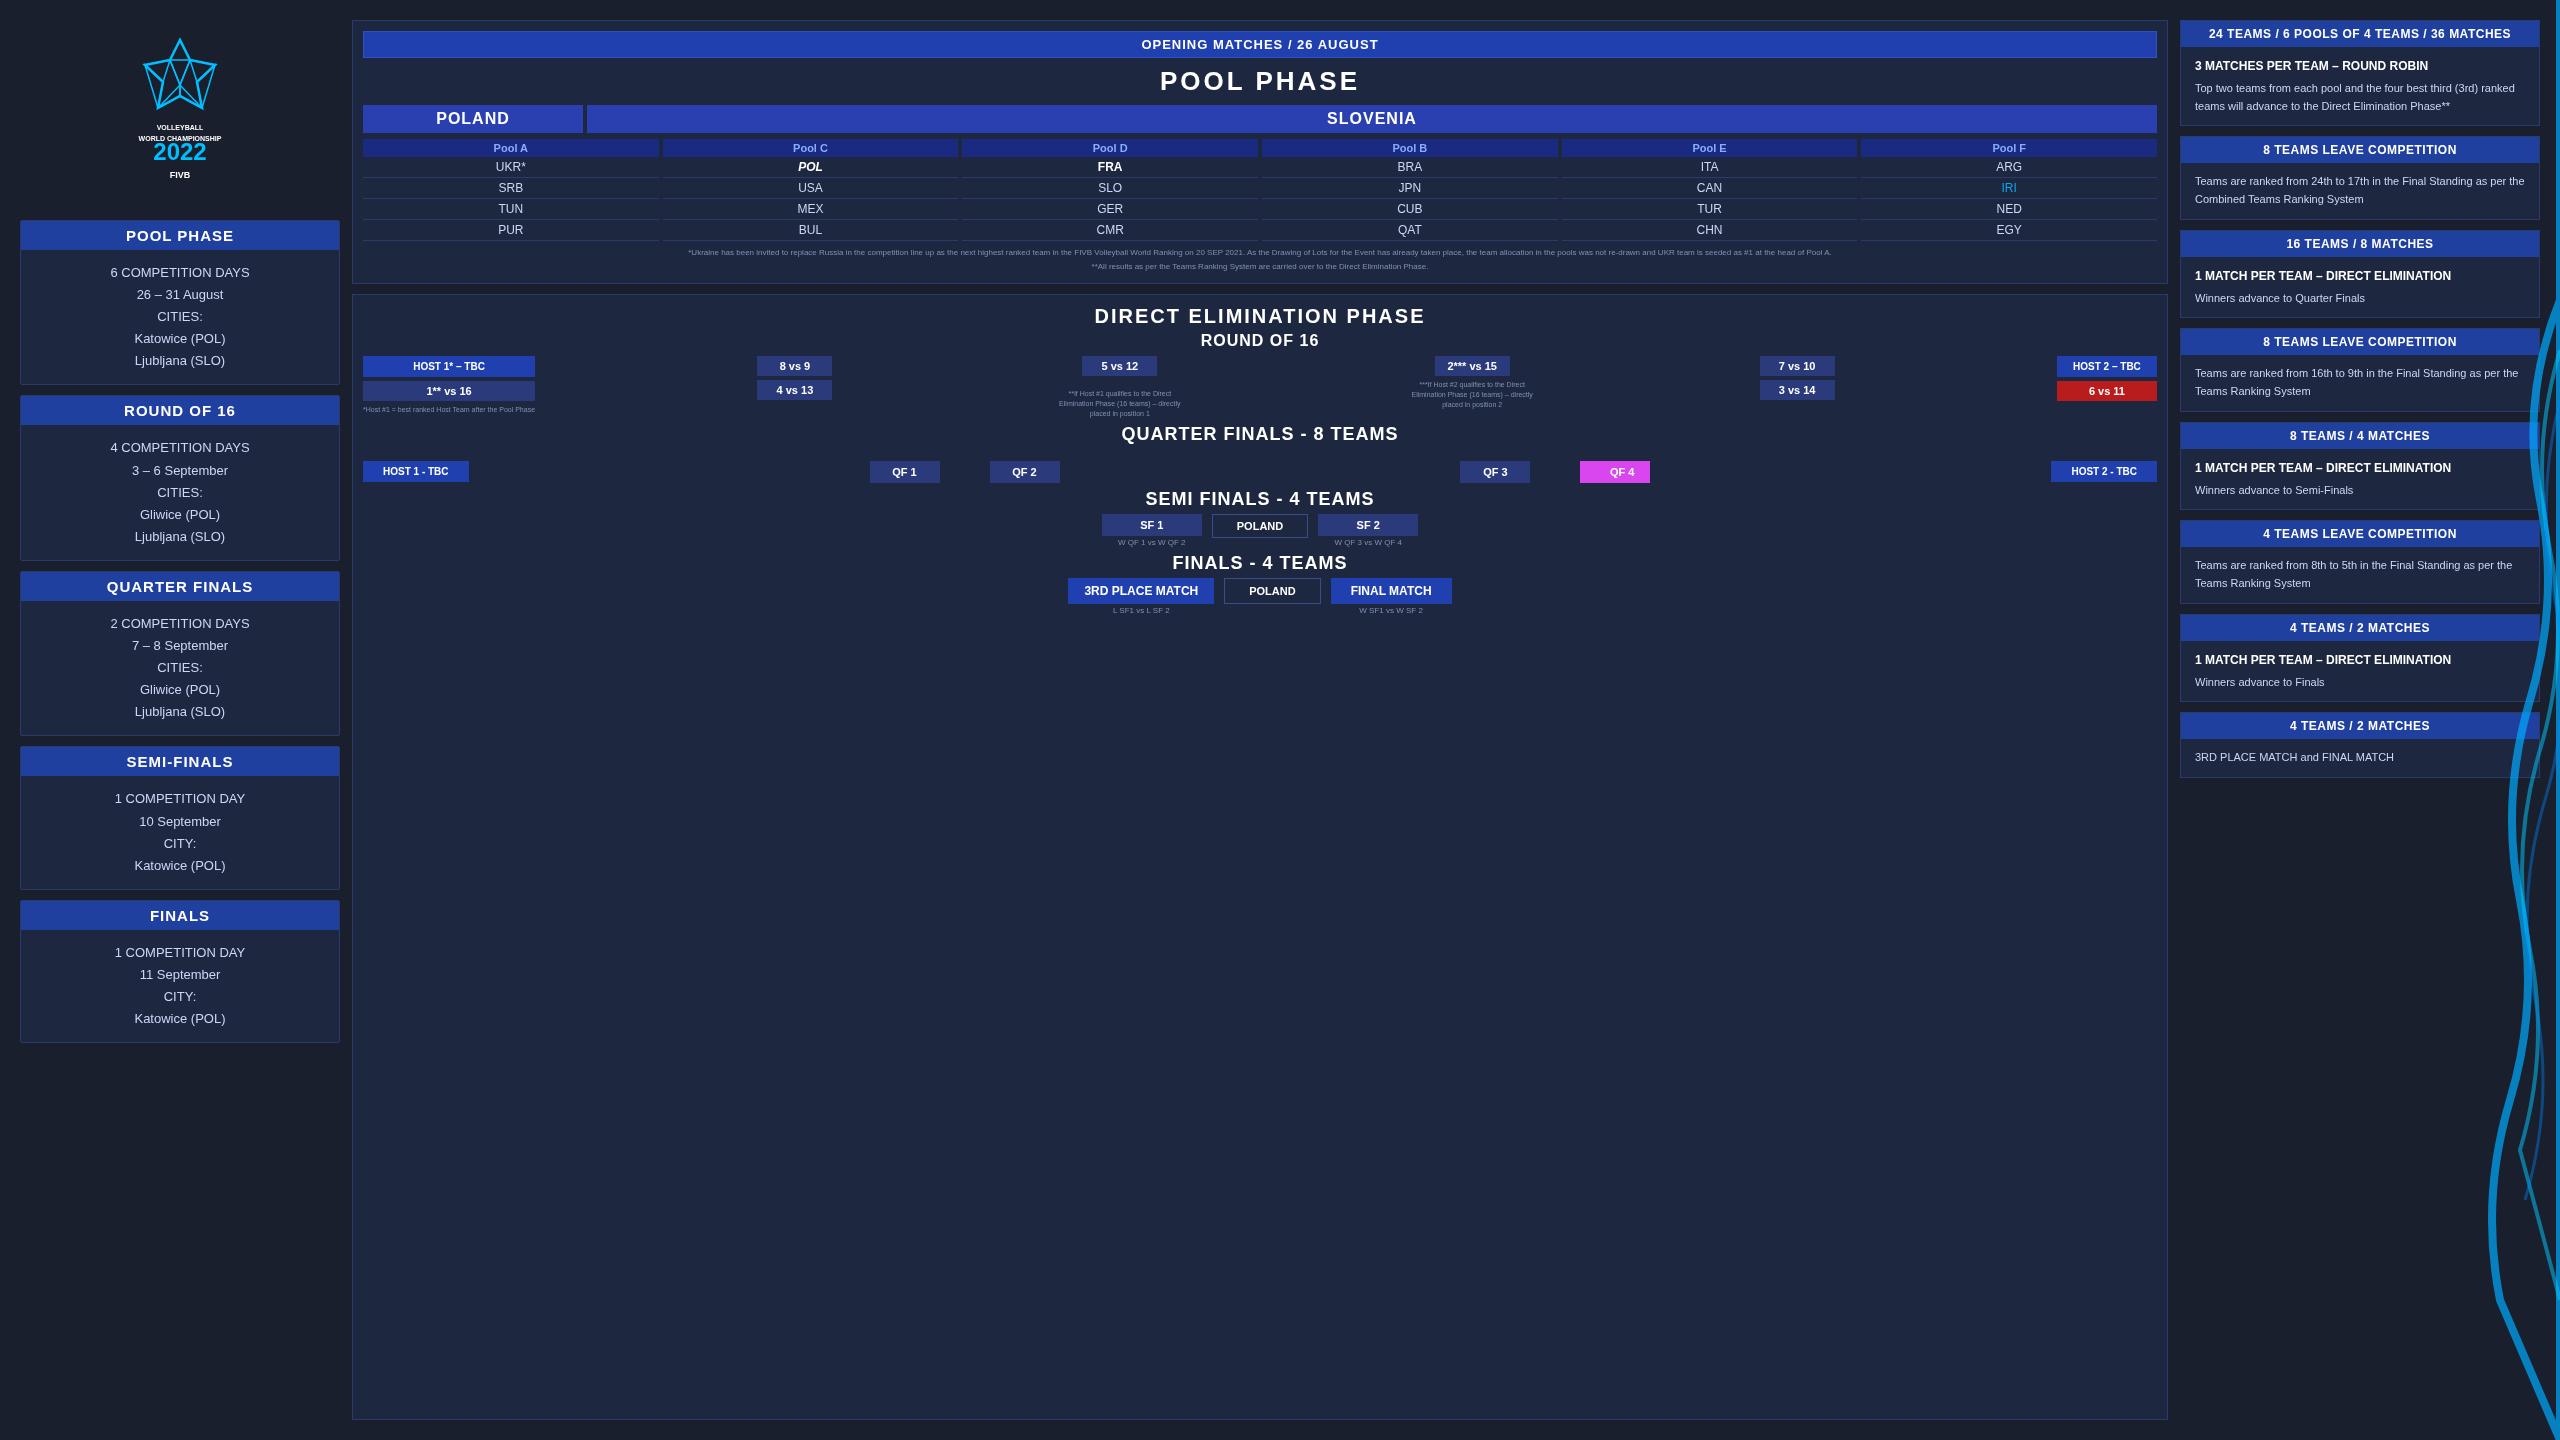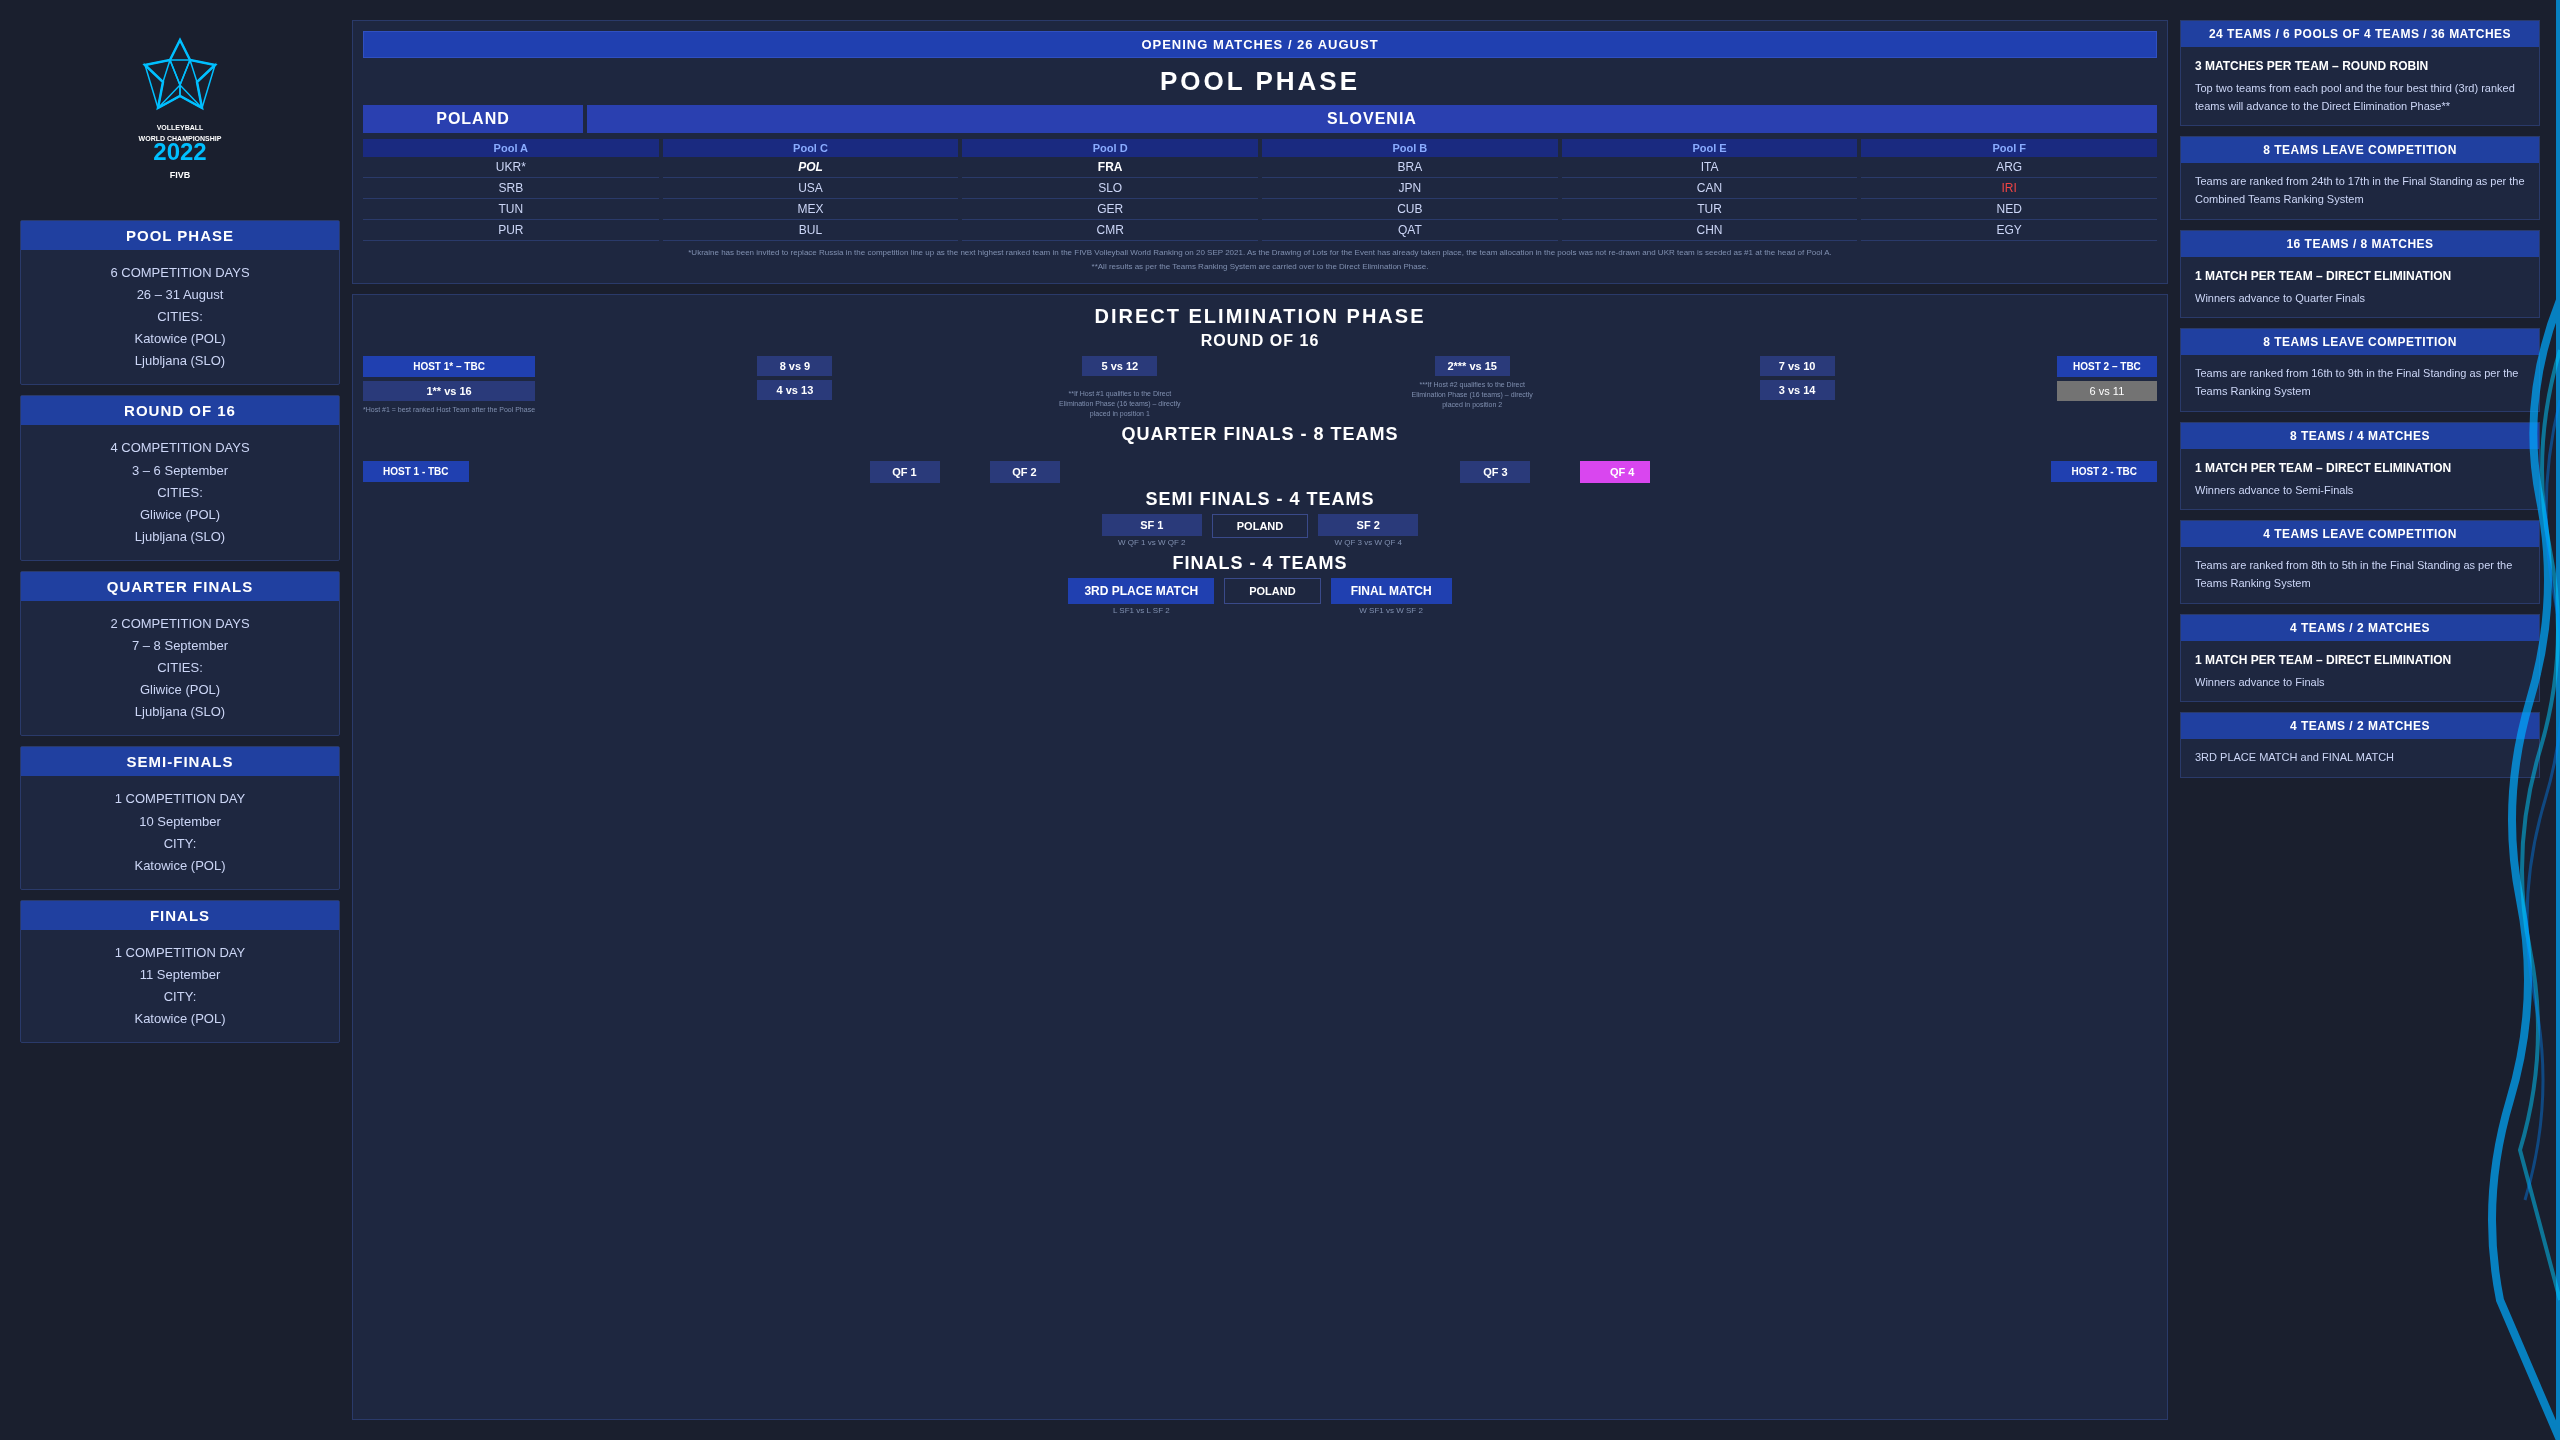--- a/index.html
+++ b/index.html
@@ -234,21 +234,21 @@
           <div style="flex: 1 1 0%; text-align: center;">
             <div style="background: rgb(26, 42, 128); font-size: 11px; font-weight: bold; padding: 3px 0px; color: rgb(138, 172, 255);">Pool E</div>
             <div style="font-size: 12px; padding: 3px 0px; color: rgb(204, 214, 246); border-bottom: 1px solid rgb(42, 58, 106);">ITA</div>
             <div style="font-size: 12px; padding: 3px 0px; color: rgb(204, 214, 246); border-bottom: 1px solid rgb(42, 58, 106);">CAN</div>
             <div style="font-size: 12px; padding: 3px 0px; color: rgb(204, 214, 246); border-bottom: 1px solid rgb(42, 58, 106);">TUR</div>
             <div style="font-size: 12px; padding: 3px 0px; color: rgb(204, 214, 246); border-bottom: 1px solid rgb(42, 58, 106);">CHN</div>
           </div>
           <div style="flex: 1 1 0%; text-align: center;">
             <div style="background: rgb(26, 42, 128); font-size: 11px; font-weight: bold; padding: 3px 0px; color: rgb(138, 172, 255);">Pool F</div>
             <div style="font-size: 12px; padding: 3px 0px; color: rgb(204, 214, 246); border-bottom: 1px solid rgb(42, 58, 106);">ARG</div>
-            <div style="font-size: 12px; padding: 3px 0px; color: #ef4444; border-bottom: 1px solid rgb(42, 58, 106);">IRI</div>
+            <div style="font-size: 12px; padding: 3px 0px; color: #0ea5e9; border-bottom: 1px solid rgb(42, 58, 106);">IRI</div>
             <div style="font-size: 12px; padding: 3px 0px; color: rgb(204, 214, 246); border-bottom: 1px solid rgb(42, 58, 106);">NED</div>
             <div style="font-size: 12px; padding: 3px 0px; color: rgb(204, 214, 246); border-bottom: 1px solid rgb(42, 58, 106);">EGY</div>
           </div>
         </div>
 
       <div style="font-size:8px; color:#8090b0; line-height:1.5; text-align:center;">*Ukraine has been invited to replace Russia in the competition line up as the next highest ranked team in the FIVB Volleyball World Ranking on 20 SEP 2021. As the Drawing of Lots for the Event has already taken place, the team allocation in the pools was not re-drawn and UKR team is seeded as #1 at the head of Pool A.</div>
       <div style="font-size:8px; color:#8090b0; line-height:1.5; text-align:center; margin-top:2px;">**All results as per the Teams Ranking System are carried over to the Direct Elimination Phase.</div>
     </div>
 
     <div style="border: 1px solid #2a3a6a; background: #1e2740; padding: 10px; flex:1;">
@@ -279,21 +279,21 @@
             <div style="font-size:7px; color:#8090b0; text-align:center; line-height:1.4; max-width:130px;">***If Host #2 qualifies to the Direct Elimination Phase (16 teams) – directly placed in position 2</div>
           </div>
 
           <div style="display:flex; flex-direction:column; align-items:center; gap:4px;">
             <div style="background:#2a3a7a; padding:4px 10px; font-size:11px; font-weight:bold; text-align:center; min-width:75px;">7 vs 10</div>
             <div style="background:#2a3a7a; padding:4px 10px; font-size:11px; font-weight:bold; text-align:center; min-width:75px;">3 vs 14</div>
           </div>
 
           <div style="display:flex; flex-direction:column; align-items:center; gap:4px; min-width:100px;">
             <div style="background:#2040b0; padding:5px 10px; font-size:10px; font-weight:bold; text-align:center; width:100%;">HOST 2 – TBC</div>
-            <div style="background:#737373; padding:4px 6px; font-size:11px; font-weight:normal; text-align:center; width:100%;">6 vs 11</div>
+            <div style="background:#b91c1c; padding:4px 6px; font-size:11px; font-weight:bold; text-align:center; width:100%;">6 vs 11</div>
           </div>
         </div>
       </div>
 
       <div style="margin-bottom:6px;">
         <div style="text-align:center; font-size:18px; font-weight:bold; letter-spacing:1px; margin-bottom:16px;">QUARTER FINALS - 8 TEAMS</div>
         <div style="display:flex; justify-content:space-between; align-items:flex-start; gap:10px;">
 
           <div style="display:flex; flex-direction:column; align-items:center; gap:4px;">
             <div style="background:#2040b0; padding:5px 20px; font-size:10px; font-weight:bold; text-align:center;">HOST 1 - TBC</div>

